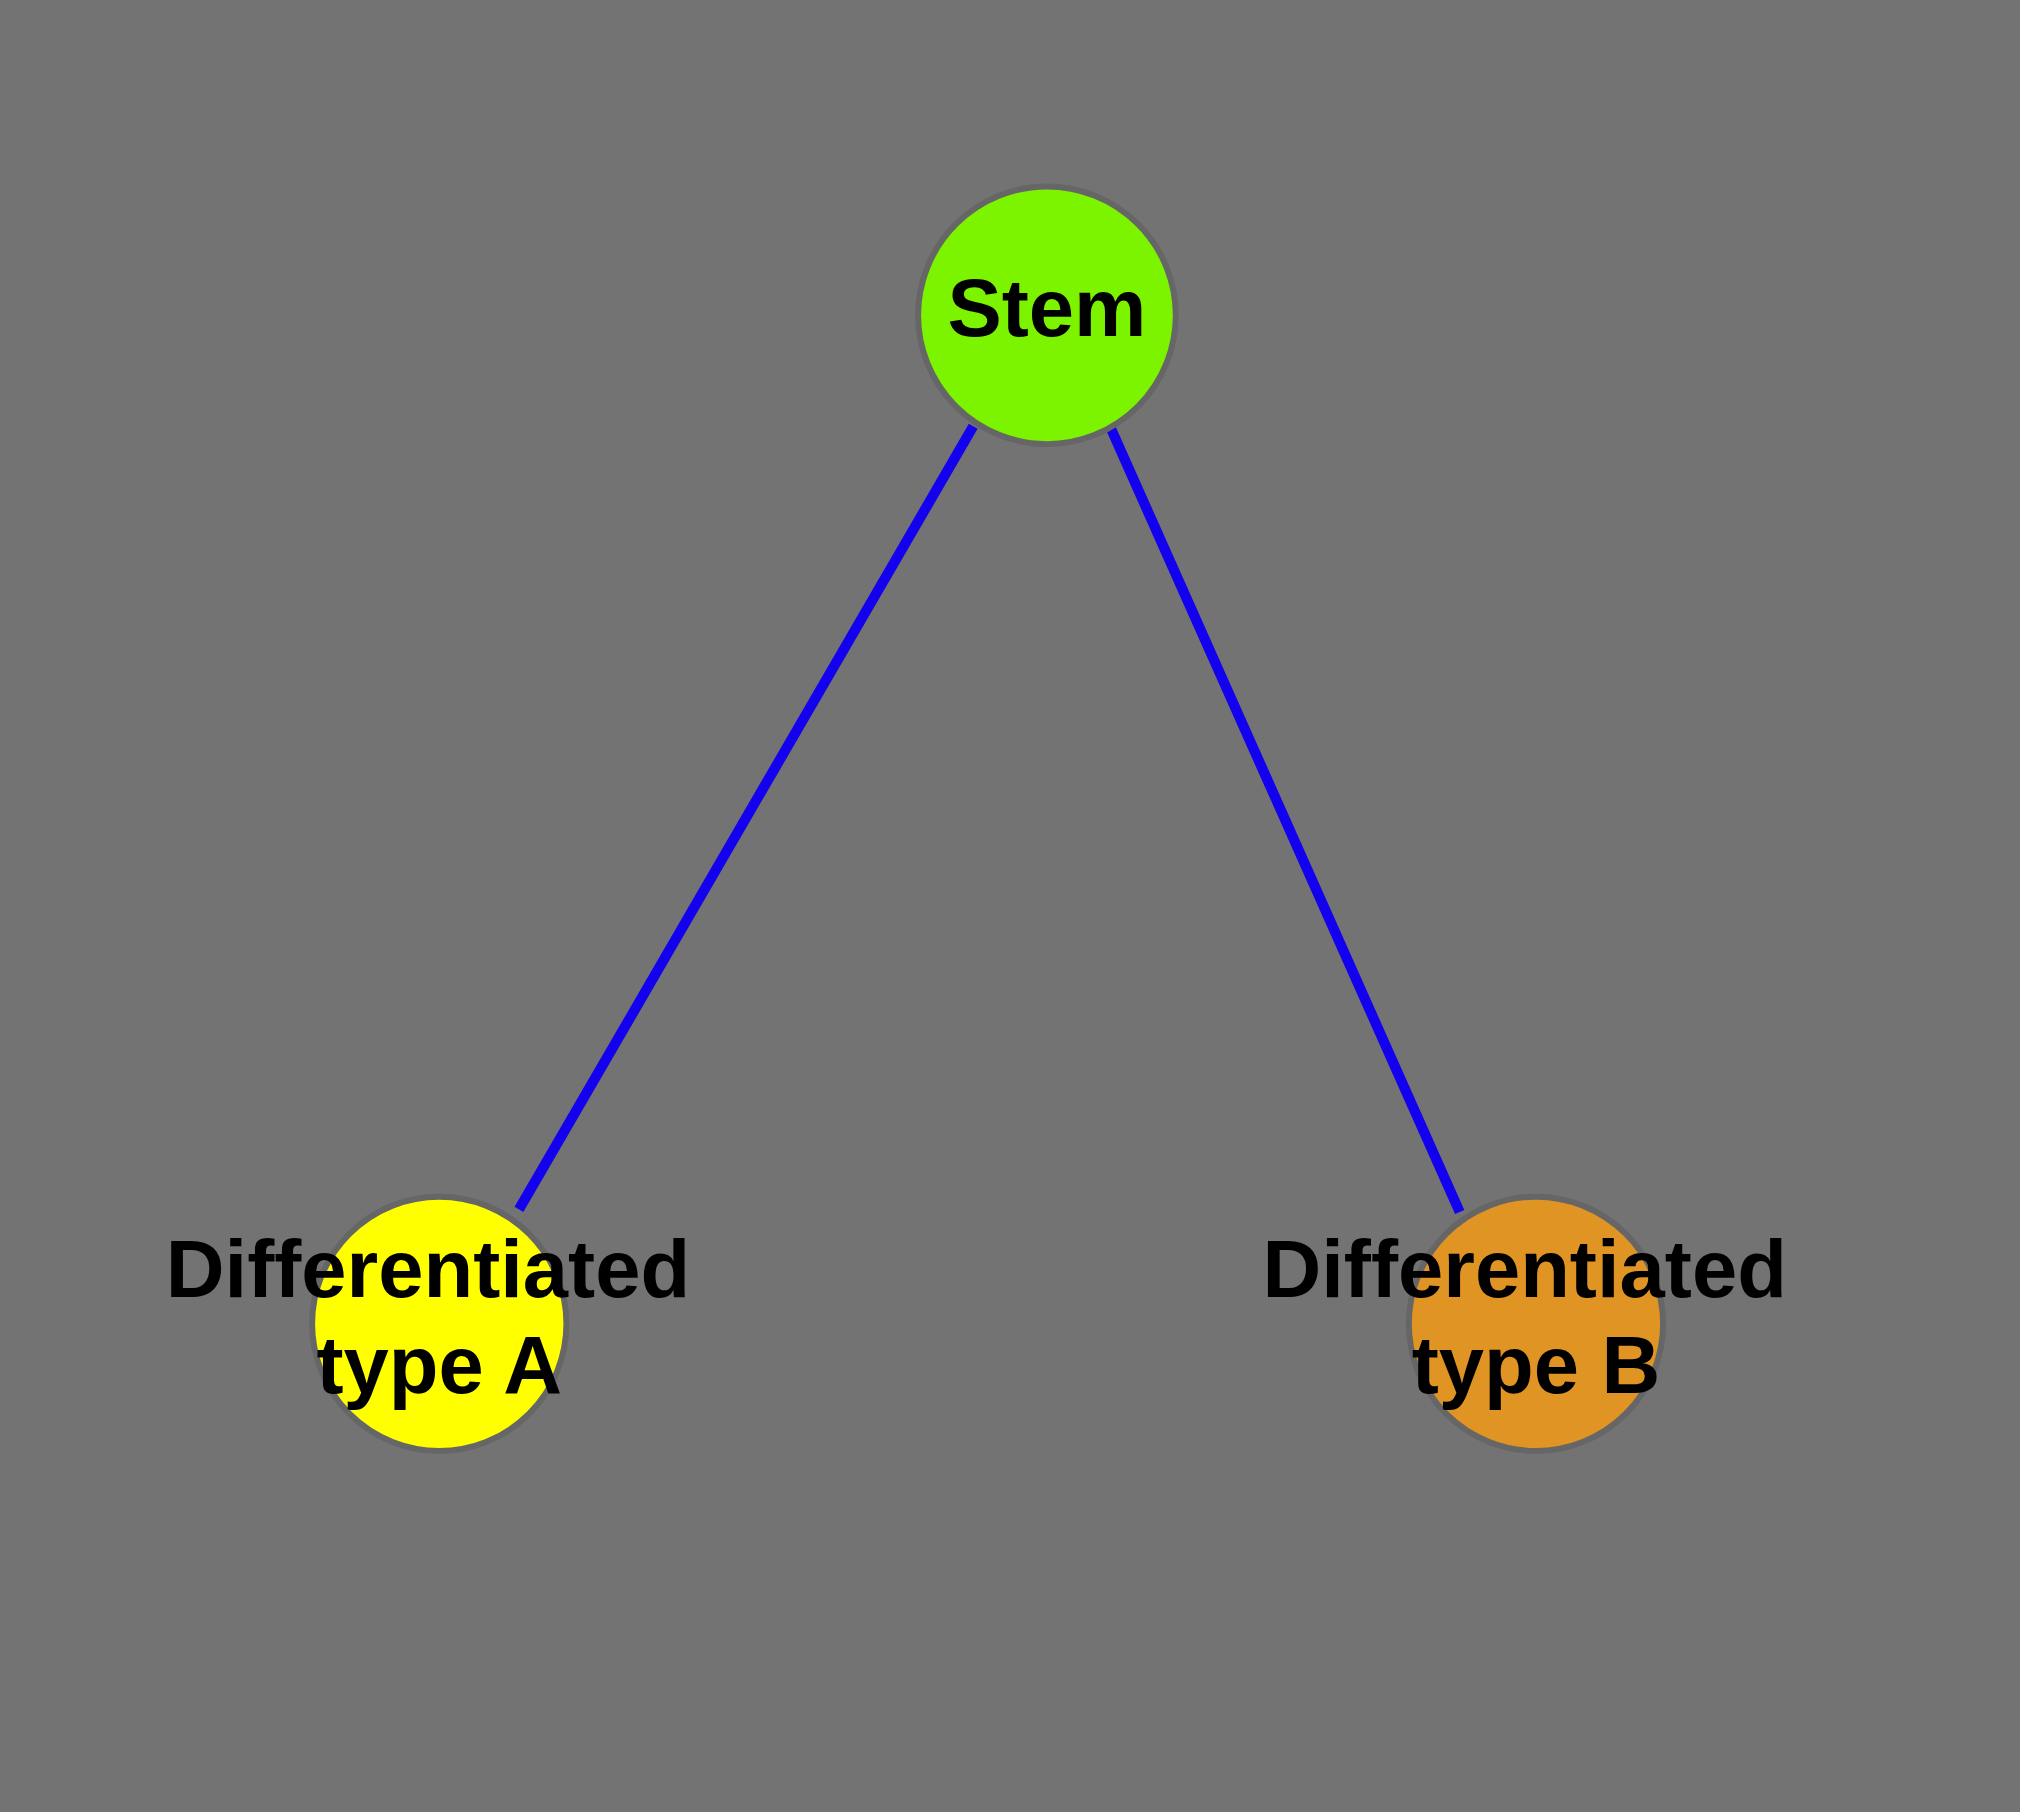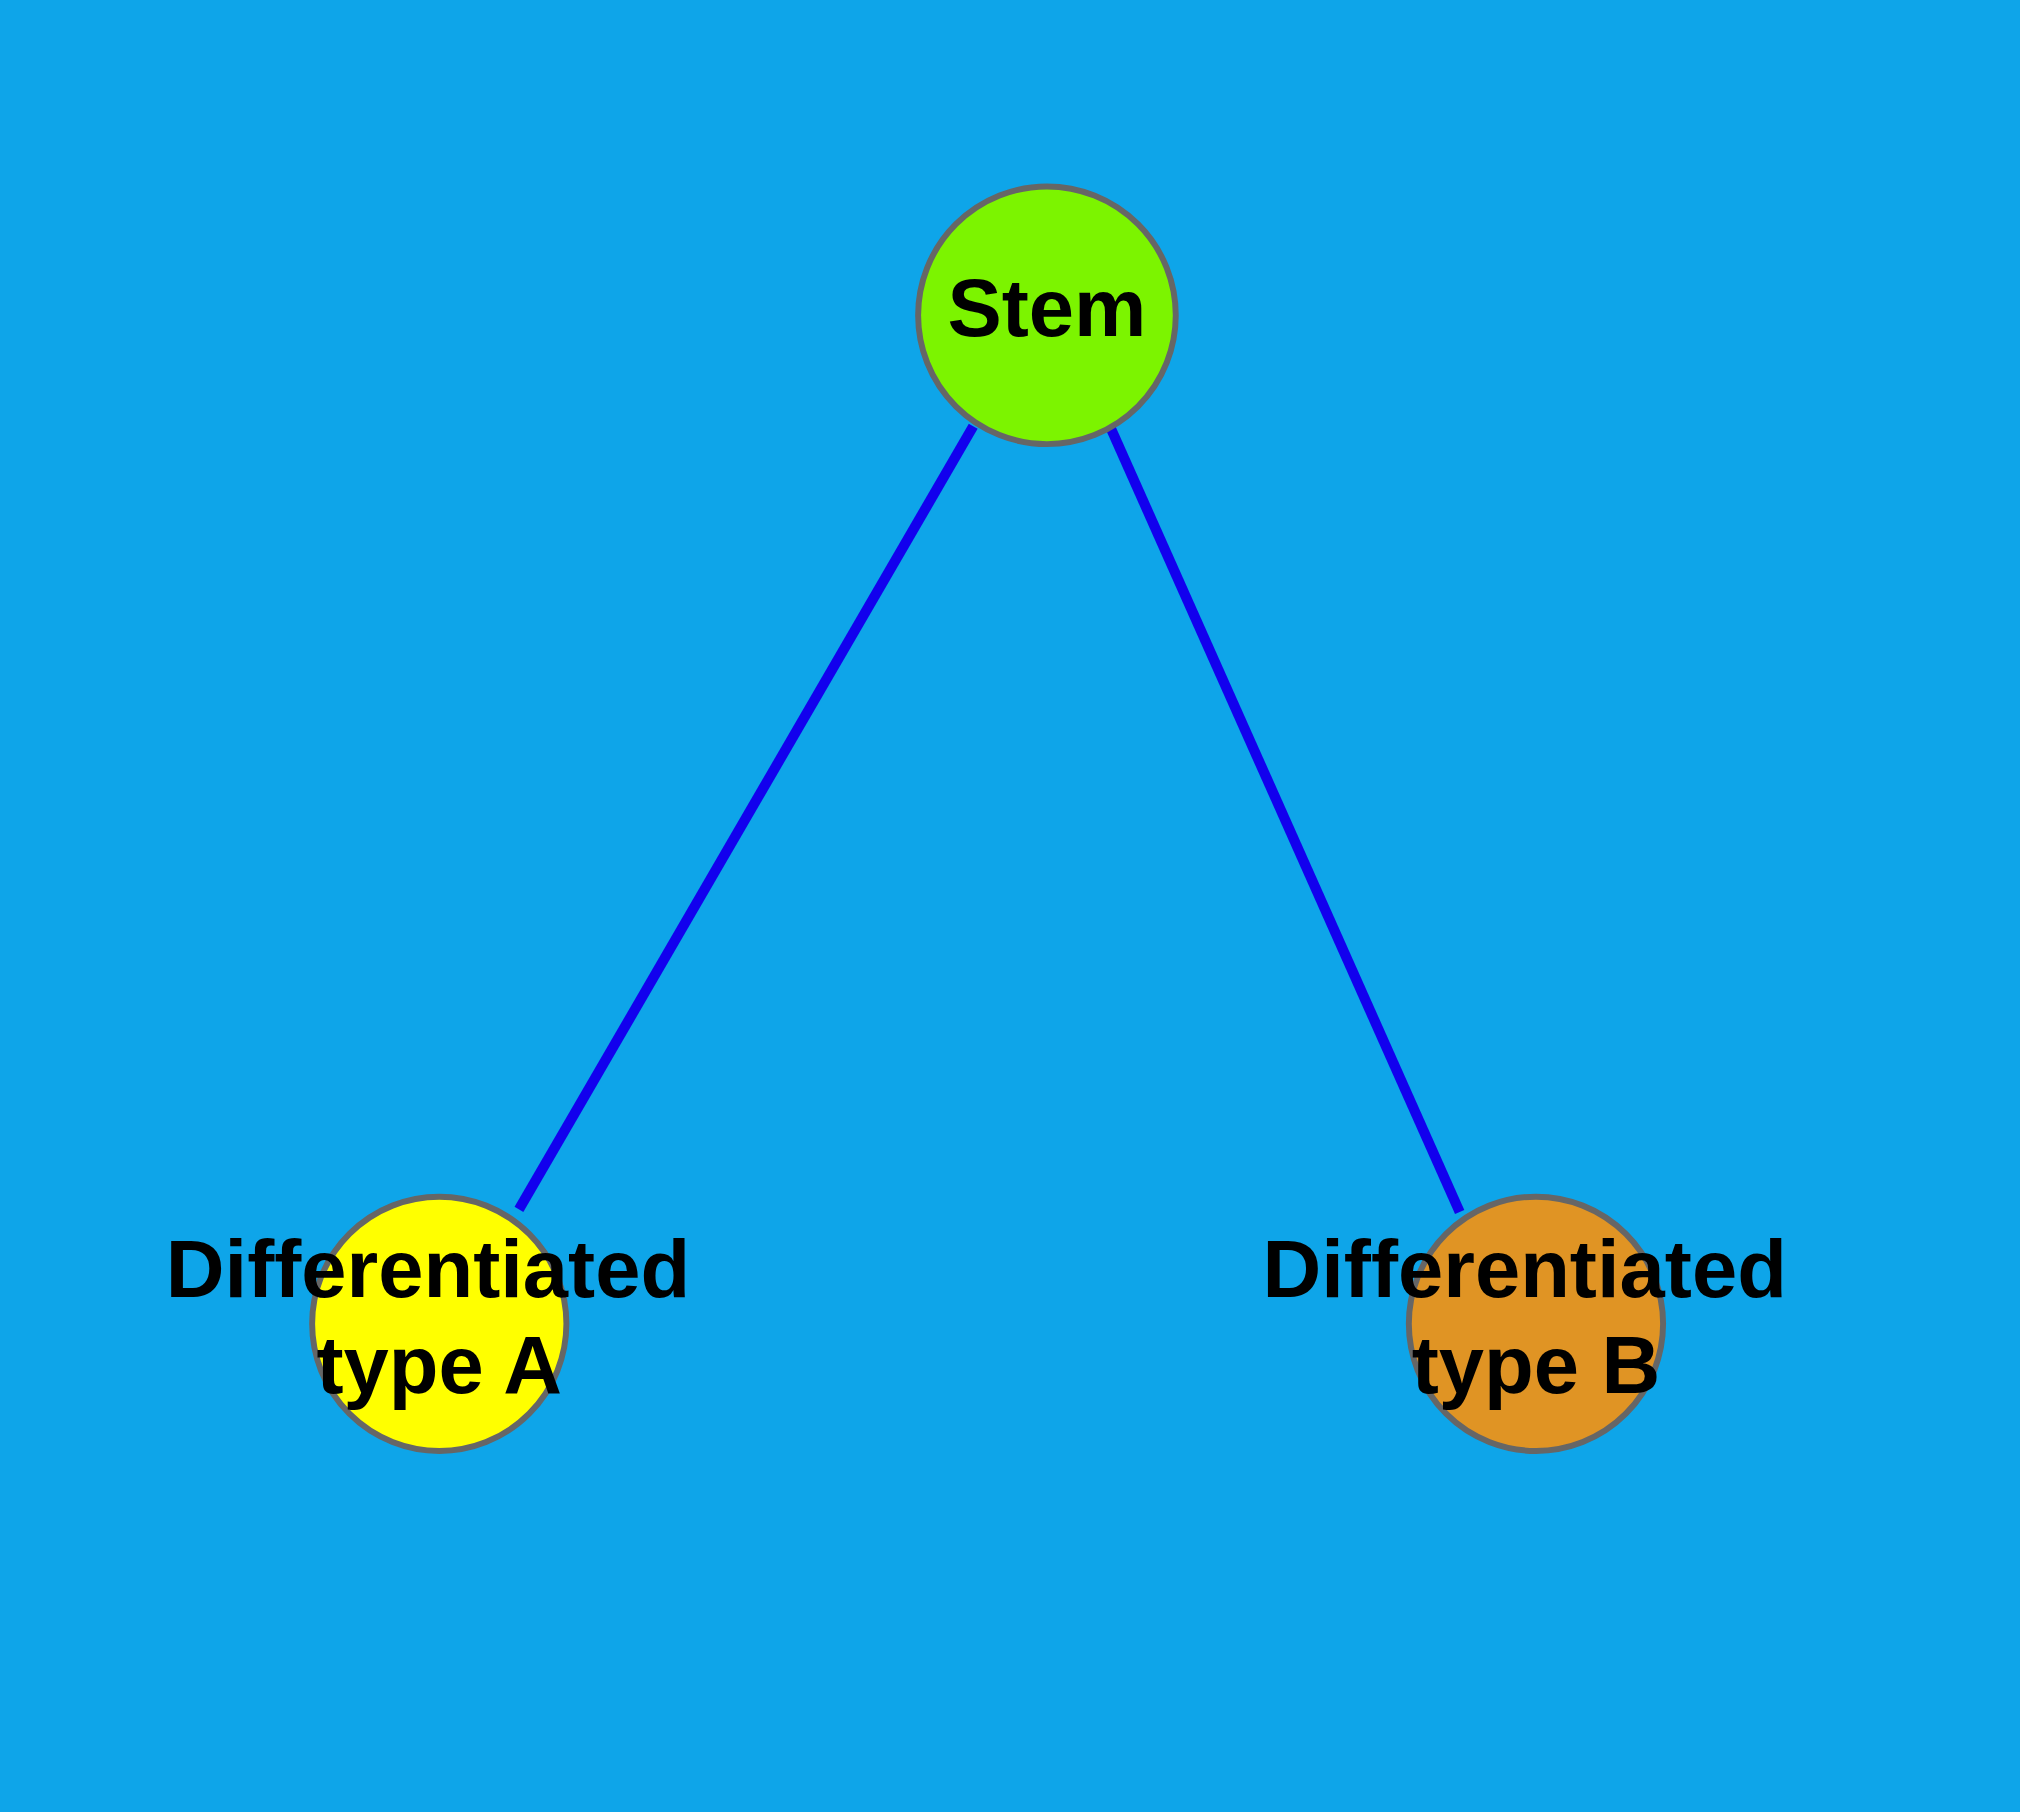--- a/index.html
+++ b/index.html
@@ -36,21 +36,21 @@
   .graph-edge {
     stroke: #1200ee;
     stroke-width: 12;
     stroke-linecap: butt;
     fill: none;
   }
 </style>
 </head>
 <body>
 
-<div id="canvas" style="width: 2021px; height: 1812px; background: #0ea5e9; text-decoration: underline;">
+<div id="canvas" style="width: 2021px; height: 1812px; background: #737373; text-decoration: underline;">
   <svg id="graph-svg" viewBox="0 0 2384 2138">
 
     <g>
       <line class="graph-edge" x1="1148" y1="503" x2="612" y2="1427" stroke="#1200ee" stroke-width="12"></line>
       <line class="graph-edge" x1="1308" y1="500" x2="1722" y2="1430" stroke="#1200ee" stroke-width="12"></line>
     </g>
 
     <g>
 
       <g>

